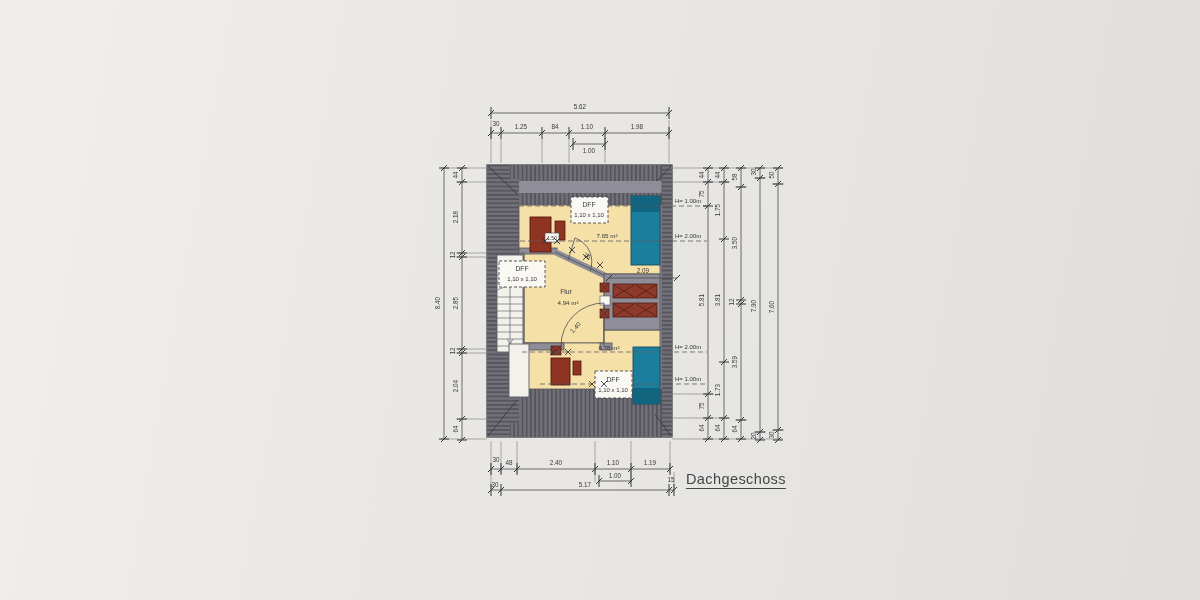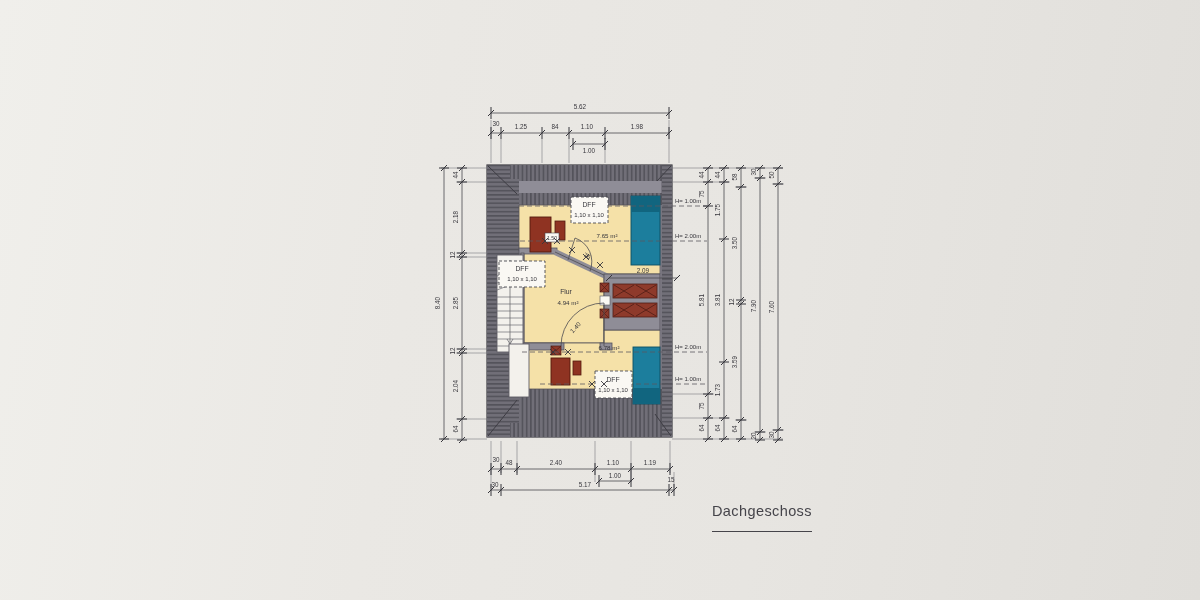--- a/index.html
+++ b/index.html
@@ -11,23 +11,23 @@
   svg{position:absolute;left:0;top:0;}
   text{font-family:"Liberation Sans",sans-serif;fill:#37363c;}
   .dim{font-size:6.3px;}
   .tiny{font-size:5.2px;}
   .area{font-size:6.2px;}
   .room{font-size:6.8px;}
   .hmark{font-size:6px;}
   .dff1{font-size:6.8px;}
   .dff2{font-size:6px;}
   .title{
-    position:absolute;left:712px;top:471px;
+    position:absolute;left:686px;top:471px;
     font-size:14.5px;color:#45444a;letter-spacing:.4px;
-    border-bottom:1.4px solid #45444a;padding-bottom:12px;margin-top:32px;
+    border-bottom:1.4px solid #45444a;padding-bottom:1px;
   }
 </style>
 </head>
 <body>
 
 <div class="page">
 
 <svg width="1200" height="600" viewBox="0 0 1200 600">
   <defs>
     <pattern id="hv" width="4.2" height="8" patternUnits="userSpaceOnUse">

